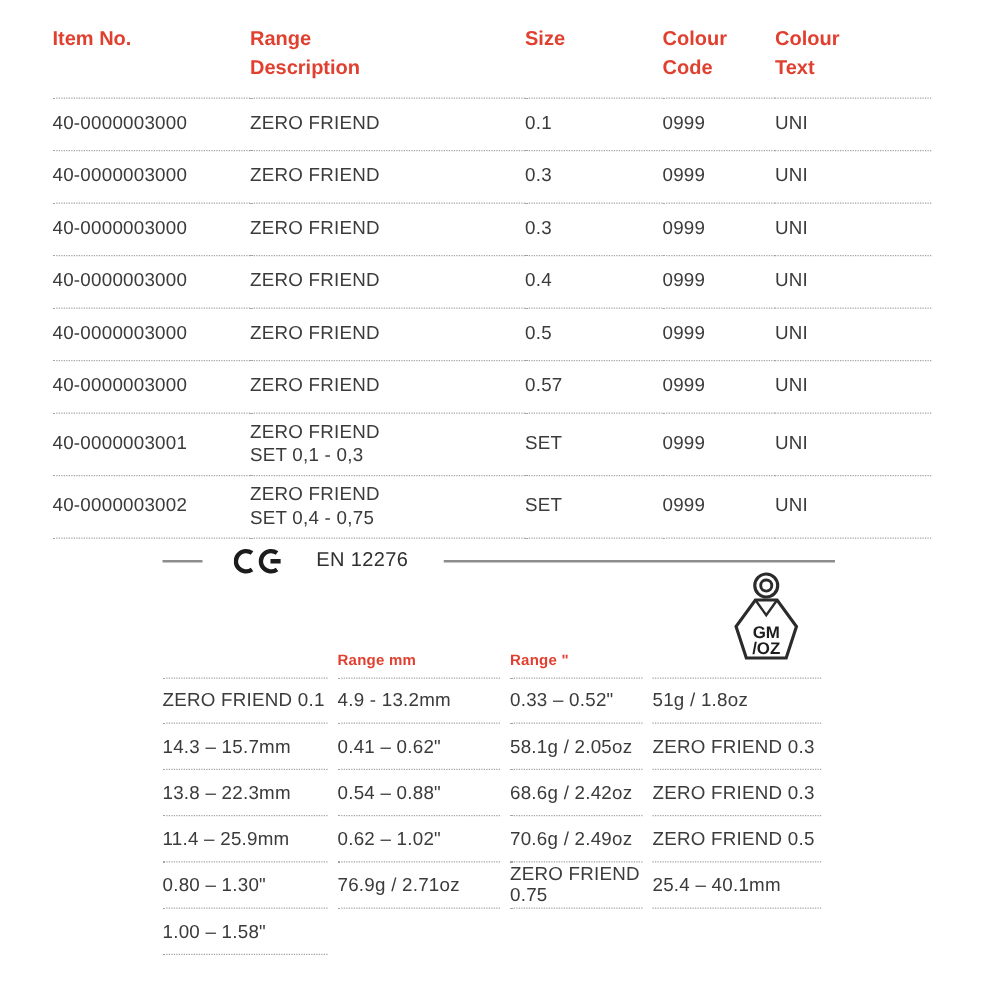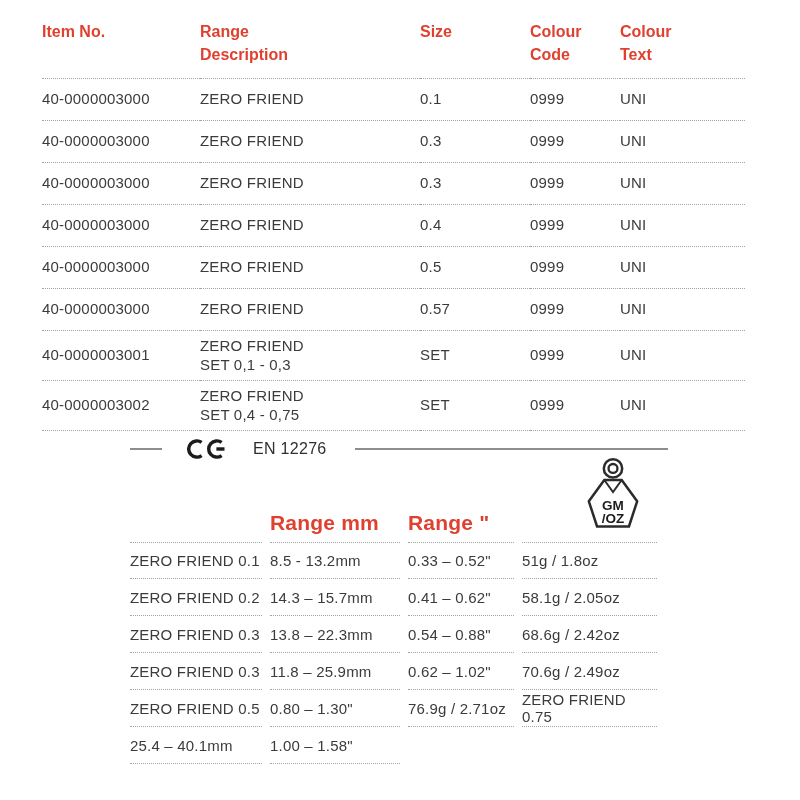--- a/index.html
+++ b/index.html
@@ -104,21 +104,21 @@
     border-bottom: 1px dotted #a3a3a3;
     display: flex;
     align-items: center;
   }
   .spec-table .head {
     height: 38px;
     align-items: flex-end;
     padding-bottom: 7px;
     color: #e0402f;
     font-weight: bold;
-    font-size: 21px;
+    font-size: 12px;
   }
 </style>
 </head>
 <body>
 
 <div class="page">
 
   <table class="product-table">
     <colgroup>
         <col class="c1">
@@ -221,36 +221,35 @@
     <text x="30" y="69" font-size="14" text-anchor="middle" fill="#1c1c1c">/OZ</text>
   </svg>
 
   <div class="spec-table">
     <div class="cell head"></div>
     <div class="cell head">Range mm</div>
     <div class="cell head">Range "</div>
     <div class="cell head"></div>
 
     <div class="cell">ZERO FRIEND 0.1</div>
-    <div class="cell">8.5 - 13.2mm</div>
+    <div class="cell">4.9 - 13.2mm</div>
     <div class="cell">0.33 – 0.52"</div>
     <div class="cell">51g / 1.8oz</div>
 
-    <div class="cell">ZERO FRIEND 0.2</div>
     <div class="cell">14.3 – 15.7mm</div>
     <div class="cell">0.41 – 0.62"</div>
     <div class="cell">58.1g / 2.05oz</div>
 
     <div class="cell">ZERO FRIEND 0.3</div>
     <div class="cell">13.8 – 22.3mm</div>
     <div class="cell">0.54 – 0.88"</div>
     <div class="cell">68.6g / 2.42oz</div>
 
     <div class="cell">ZERO FRIEND 0.3</div>
-    <div class="cell">11.8 – 25.9mm</div>
+    <div class="cell">11.4 – 25.9mm</div>
     <div class="cell">0.62 – 1.02"</div>
     <div class="cell">70.6g / 2.49oz</div>
 
     <div class="cell">ZERO FRIEND 0.5</div>
     <div class="cell">0.80 – 1.30"</div>
     <div class="cell">76.9g / 2.71oz</div>
 
     <div class="cell">ZERO FRIEND 0.75</div>
     <div class="cell">25.4 – 40.1mm</div>
     <div class="cell">1.00 – 1.58"</div>

